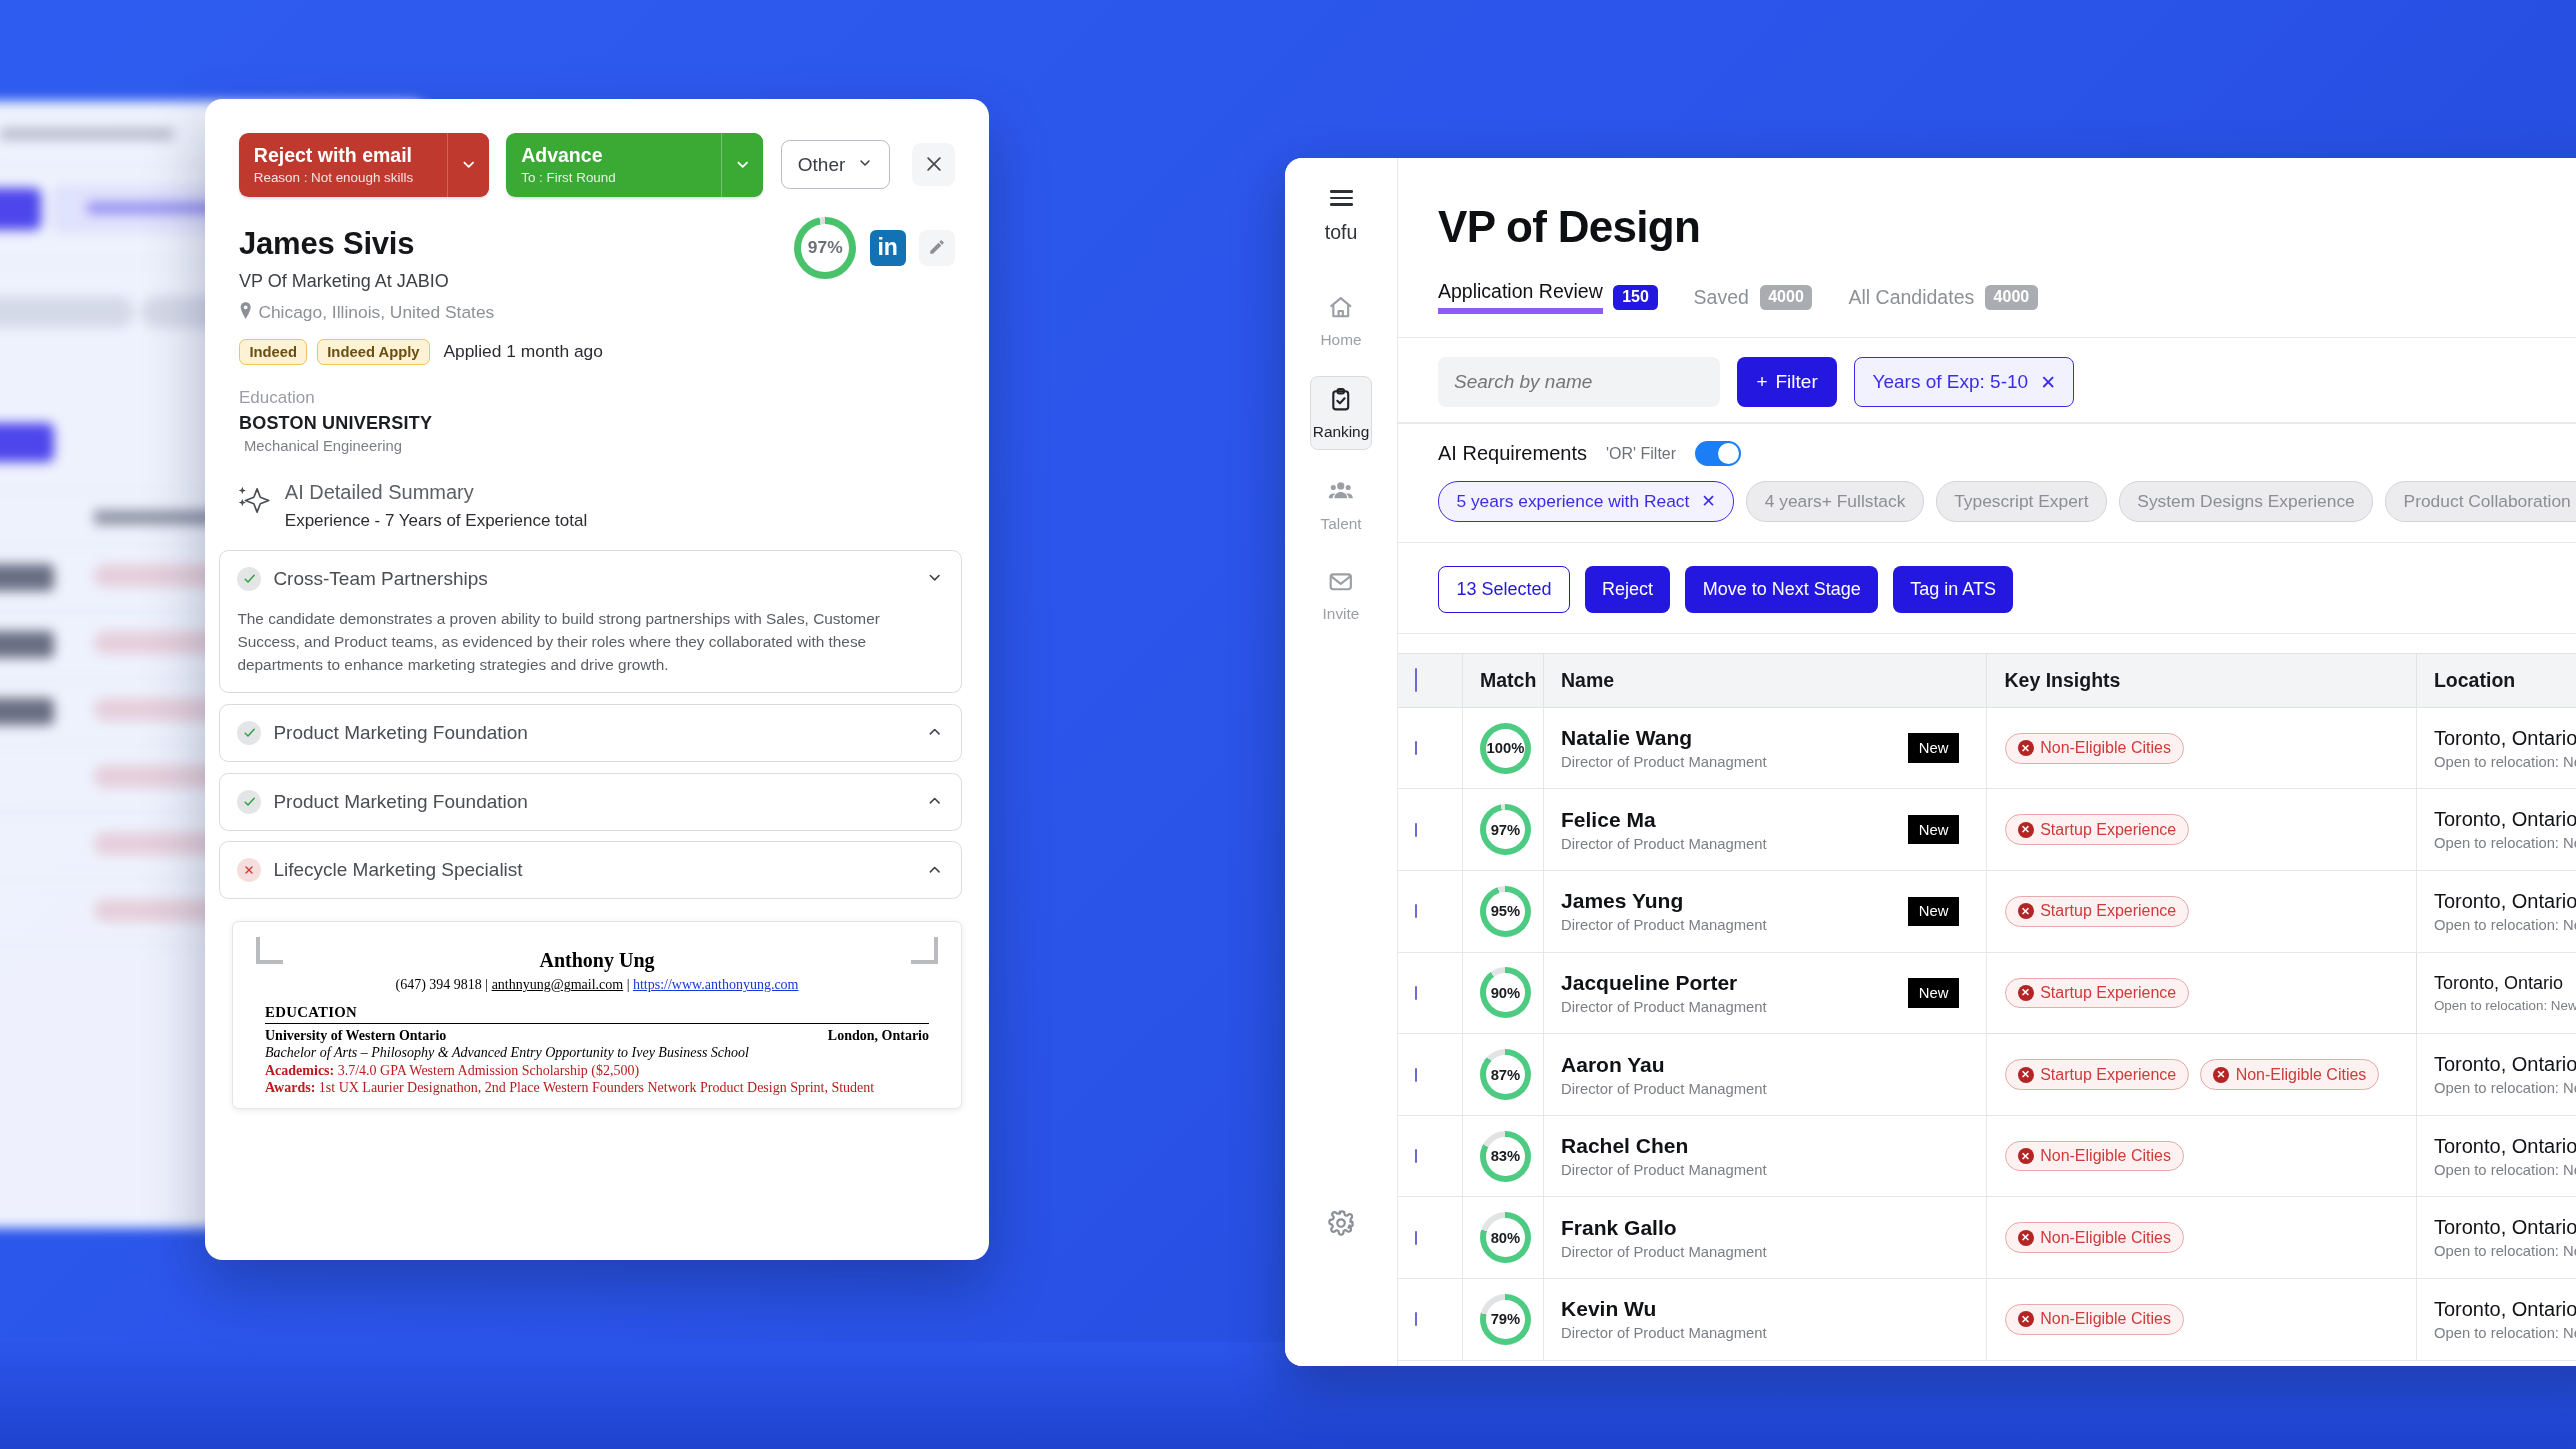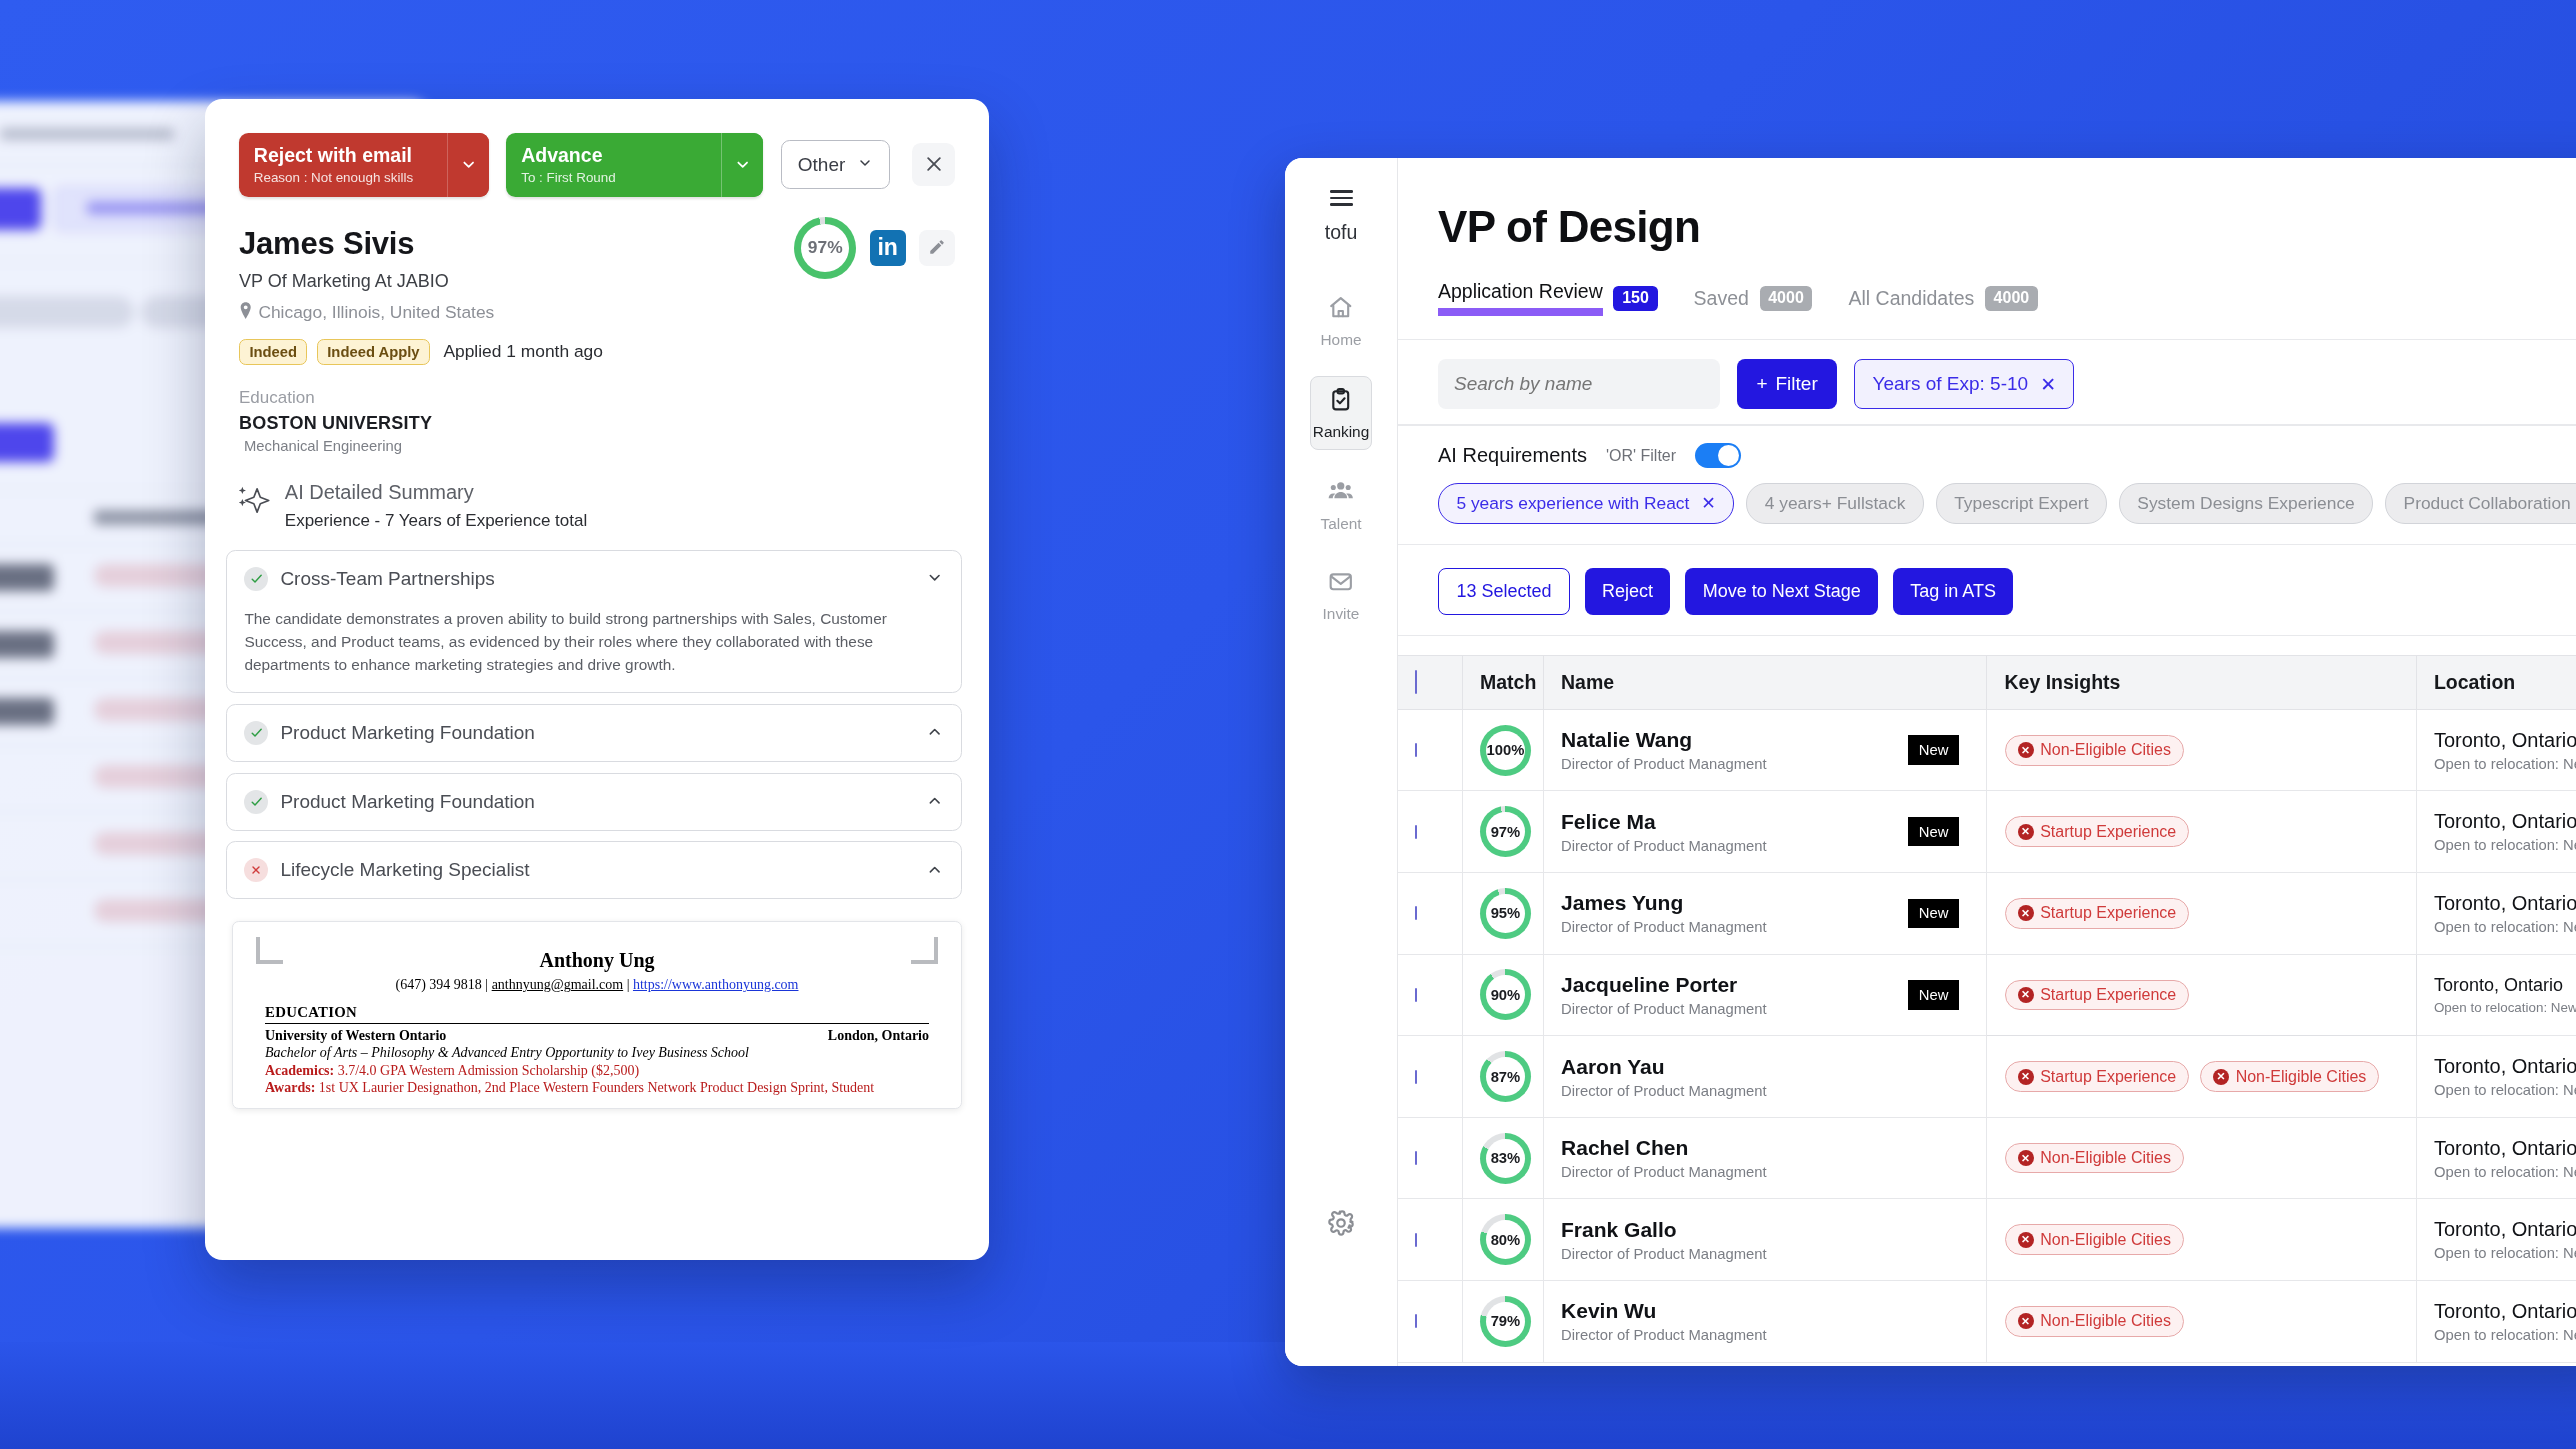--- a/index.html
+++ b/index.html
@@ -103,21 +103,21 @@
 
   .sec-label { padding: 23px 34px 0 34px; font-size: 17px; color:#9a9da4; }
   .edu-name { padding: 5.4px 34px 0 34px; font-size: 18px; color:#1b1d22; font-weight:600; letter-spacing:0.2px;}
   .edu-sub { padding: 4px 34px 0 39px; font-size: 14.8px; color:#7c7f86; }
 
   .ai-sum { display:flex; align-items:flex-start; gap:14.8px; padding: 27px 34px 0 34px; }
   .ai-sum .spark { width:31px; height:31px; margin-top:4px; }
   .ai-sum .t1 { font-size: 20px; color:#5d6067; }
   .ai-sum .t2 { font-size: 17px; color:#2b2d32; margin-top:6.7px; }
 
-  .acc-list { padding: 19px 27px 0 21px; display:flex; flex-direction:column; gap:10.7px; }
+  .acc-list { padding: 19px 27px 0 14px; display:flex; flex-direction:column; gap:10.7px; }
   .acc {
     border:1px solid #d9dbe0; border-radius:9.4px; background:#fff;
     padding: 16px 17.4px;
   }
   .acc-head { display:flex; align-items:center; gap:12px; }
   .badge-ok, .badge-no { width:24px;height:24px;border-radius:50%;display:flex;align-items:center;justify-content:center;flex:0 0 auto;}
   .badge-ok { background:#e3e5e7; }
   .badge-no { background:#f6dede; }
   .badge-ok svg{width:13.4px;height:13.4px;stroke:#2f9e44;}
   .badge-no svg{width:12px;height:12px;stroke:#d03c3c;}
@@ -172,21 +172,21 @@
   .rail-item svg { width:25.5px; height:25.5px; }
   .rail-gear { position:absolute; bottom: 127px; }
   .rail-gear svg { width:28px; height:28px; }
 
   .content { flex:1 1 auto; display:flex; flex-direction:column; min-width:0; }
   .page-title { font-size: 44px; font-weight:700; color:#0e0f12; padding: 44px 0 0 40px; letter-spacing:-0.7px;}
 
   .tabs { display:flex; align-items:center; gap:36px; padding: 28px 0 0 40px; }
   .tab { display:flex; align-items:center; gap:10.7px; padding-bottom:8px; }
   .tab .lbl { font-size:19.5px; color:#8d9096; }
-  .tab.active .lbl { color:#101114; border-bottom:8px solid #8b5cf6; padding-bottom:5.4px;}
+  .tab.active .lbl { color:#101114; border-bottom:6px solid #8b5cf6; padding-bottom:5.4px;}
   .cnt { padding: 3.4px 8.7px; border-radius:5.4px; font-size:16px; color:#fff; background:#a9acb1; font-weight:600;}
   .tab.active .cnt { background:#2317e0; }
   .rule { height:1.3px; background:#e8e9ec; margin-top: 14.8px; }
 
   .searchrow { display:flex; align-items:center; gap:17.4px; padding: 19px 0 0 40px; }
   .search-input {
     width: 282px; height:50px; background:#f2f3f5; border:none; border-radius:8px;
     padding: 0 16px; font-size:19px; color:#6f7279; font-style:italic;
     font-family:"Liberation Sans",sans-serif;
   }

